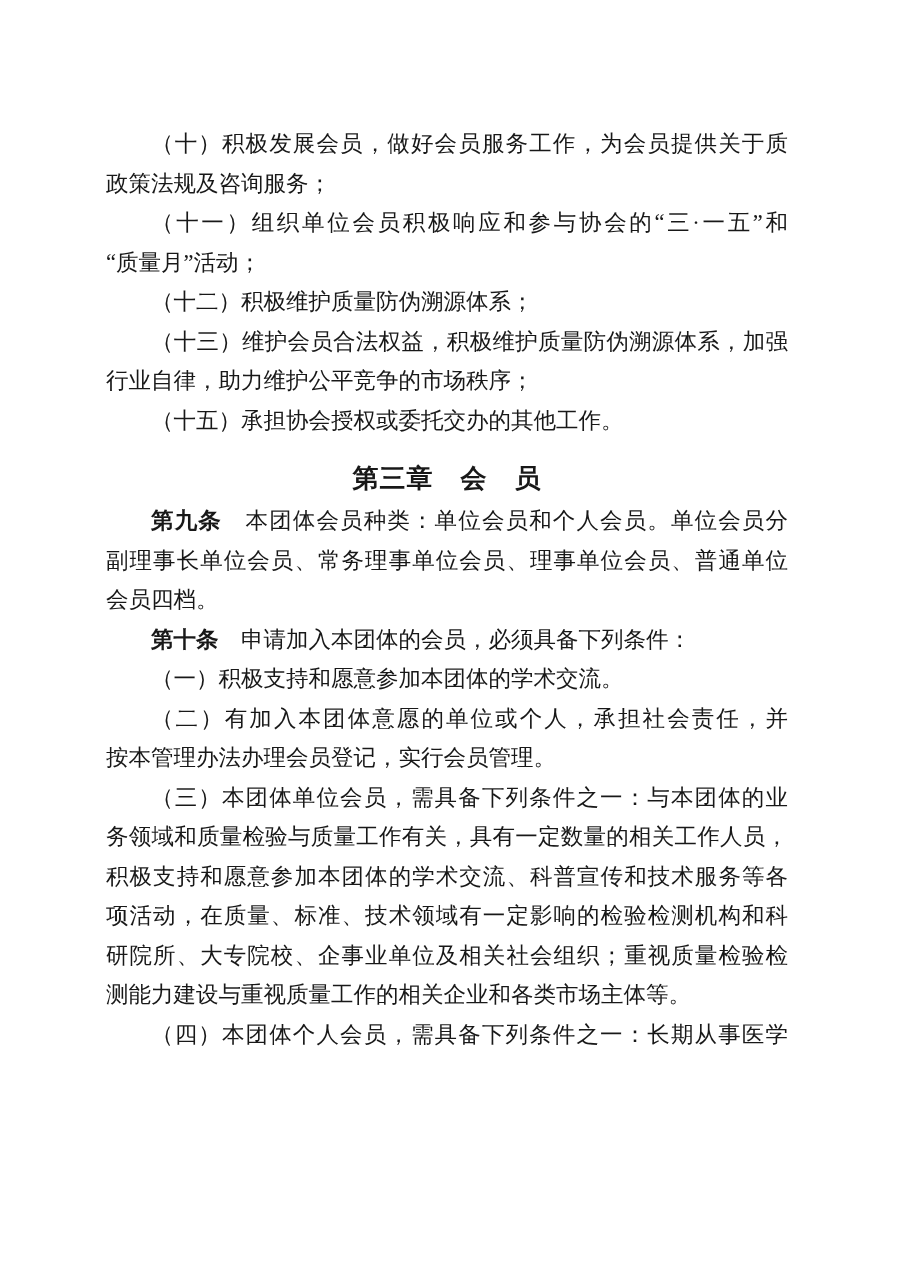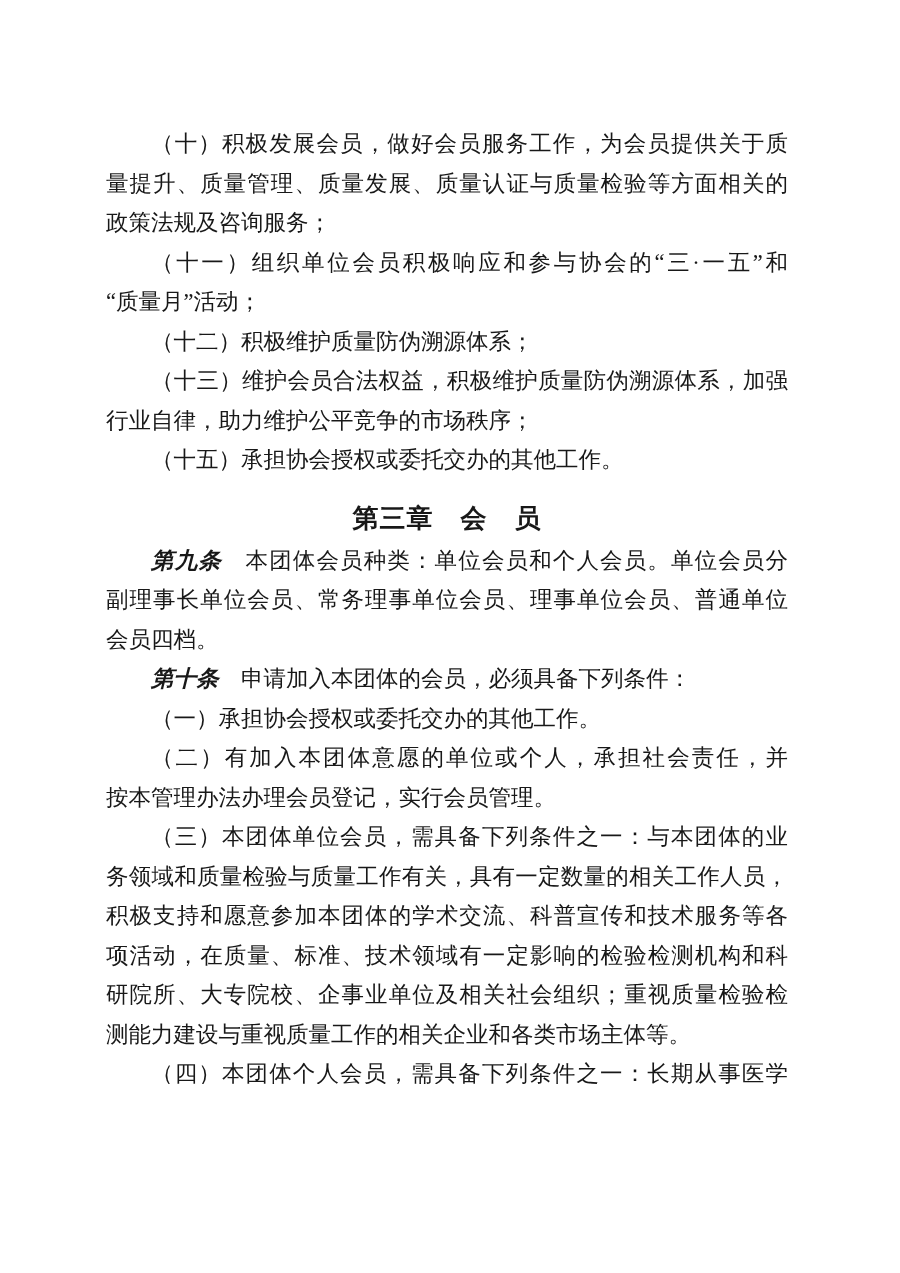--- a/index.html
+++ b/index.html
@@ -36,21 +36,21 @@
     overflow: visible;
   }
   .line.full {
     white-space: normal;
     text-align: justify;
     text-align-last: justify;
     text-justify: inter-character;
   }
   .line.indent { padding-left: 45px; }
   .line.indent.full { width: 637px; }
-  .bold { font-weight: bold; font-style: italic; }
+  .bold { font-weight: bold; }
   .heading {
     font-size: 26px;
     font-weight: bold;
     line-height: 45px;
     height: 45px;
     text-align: center;
     font-family: "Liberation Sans", "DejaVu Sans", sans-serif;
     letter-spacing: 1px;
     margin-top: 16px;
   }
@@ -70,21 +70,20 @@
     color: #222222;
   }
 </style>
 </head>
 <body>
 
 <div class="sheet">
   <div class="content" id="doc-content">
       <div class="para">
         <div class="line indent full"><span>（十）积极发展会员，做好会员服务工作，为会员提供关于质</span></div>
-        <div class="line full"><span>量提升、质量管理、质量发展、质量认证与质量检验等方面相关的</span></div>
         <div class="line"><span>政策法规及咨询服务；</span></div>
       </div>
       <div class="para">
         <div class="line indent full"><span>（十一）组织单位会员积极响应和参与协会的“三·一五”和</span></div>
         <div class="line"><span>“质量月”活动；</span></div>
       </div>
       <div class="para">
         <div class="line indent"><span>（十二）积极维护质量防伪溯源体系；</span></div>
       </div>
       <div class="para">
@@ -97,21 +96,21 @@
       <div class="heading">第三章　会　员</div>
       <div class="para">
         <div class="line indent full"><span class="bold">第九条</span><span>　本团体会员种类：单位会员和个人会员。单位会员分</span></div>
         <div class="line full"><span>副理事长单位会员、常务理事单位会员、理事单位会员、普通单位</span></div>
         <div class="line"><span>会员四档。</span></div>
       </div>
       <div class="para">
         <div class="line indent"><span class="bold">第十条</span><span>　申请加入本团体的会员，必须具备下列条件：</span></div>
       </div>
       <div class="para">
-        <div class="line indent"><span>（一）承担协会授权或委托交办的其他工作。</span></div>
+        <div class="line indent"><span>（一）积极支持和愿意参加本团体的学术交流。</span></div>
       </div>
       <div class="para">
         <div class="line indent full"><span>（二）有加入本团体意愿的单位或个人，承担社会责任，并</span></div>
         <div class="line"><span>按本管理办法办理会员登记，实行会员管理。</span></div>
       </div>
       <div class="para">
         <div class="line indent full"><span>（三）本团体单位会员，需具备下列条件之一：与本团体的业</span></div>
         <div class="line full"><span>务领域和质量检验与质量工作有关，具有一定数量的相关工作人员，</span></div>
         <div class="line full"><span>积极支持和愿意参加本团体的学术交流、科普宣传和技术服务等各</span></div>
         <div class="line full"><span>项活动，在质量、标准、技术领域有一定影响的检验检测机构和科</span></div>

